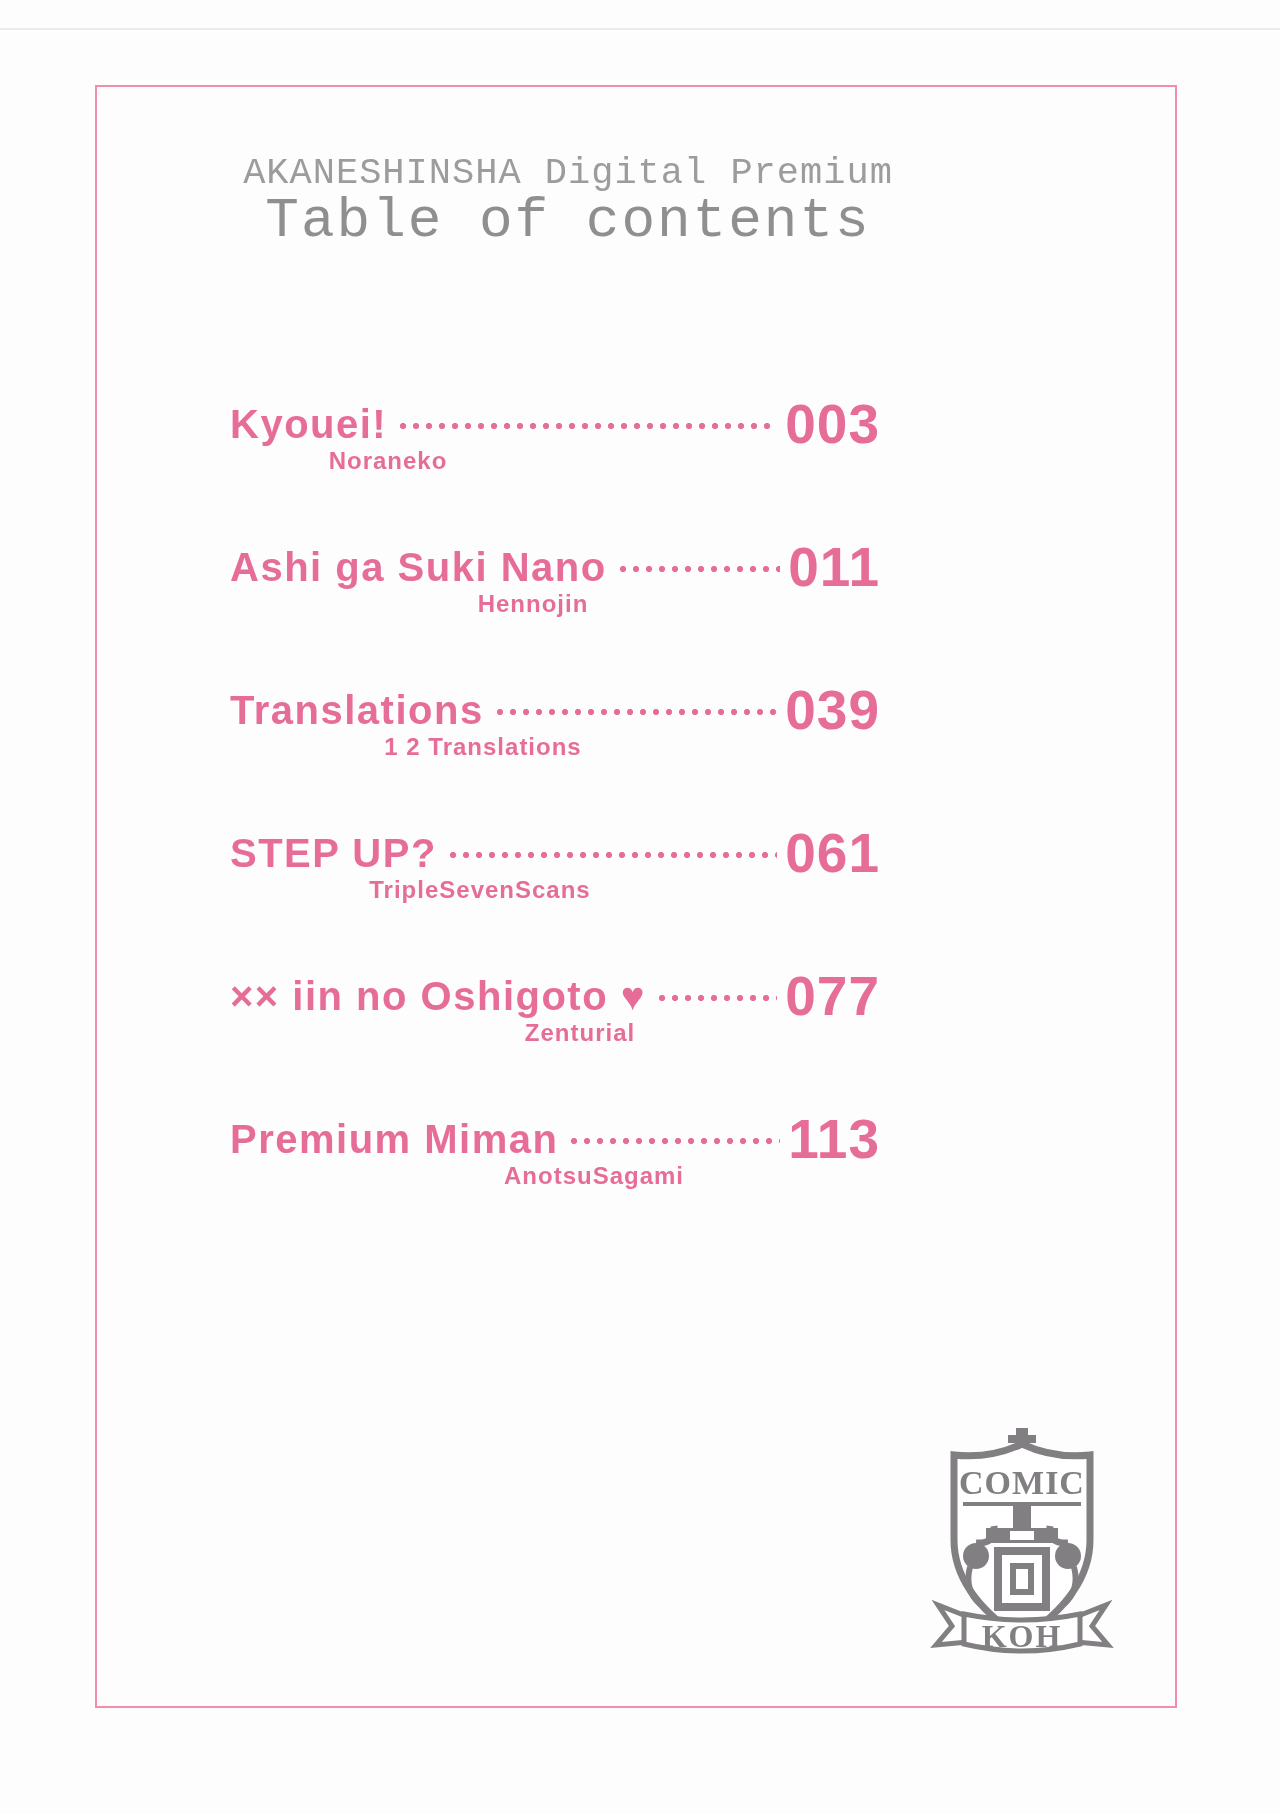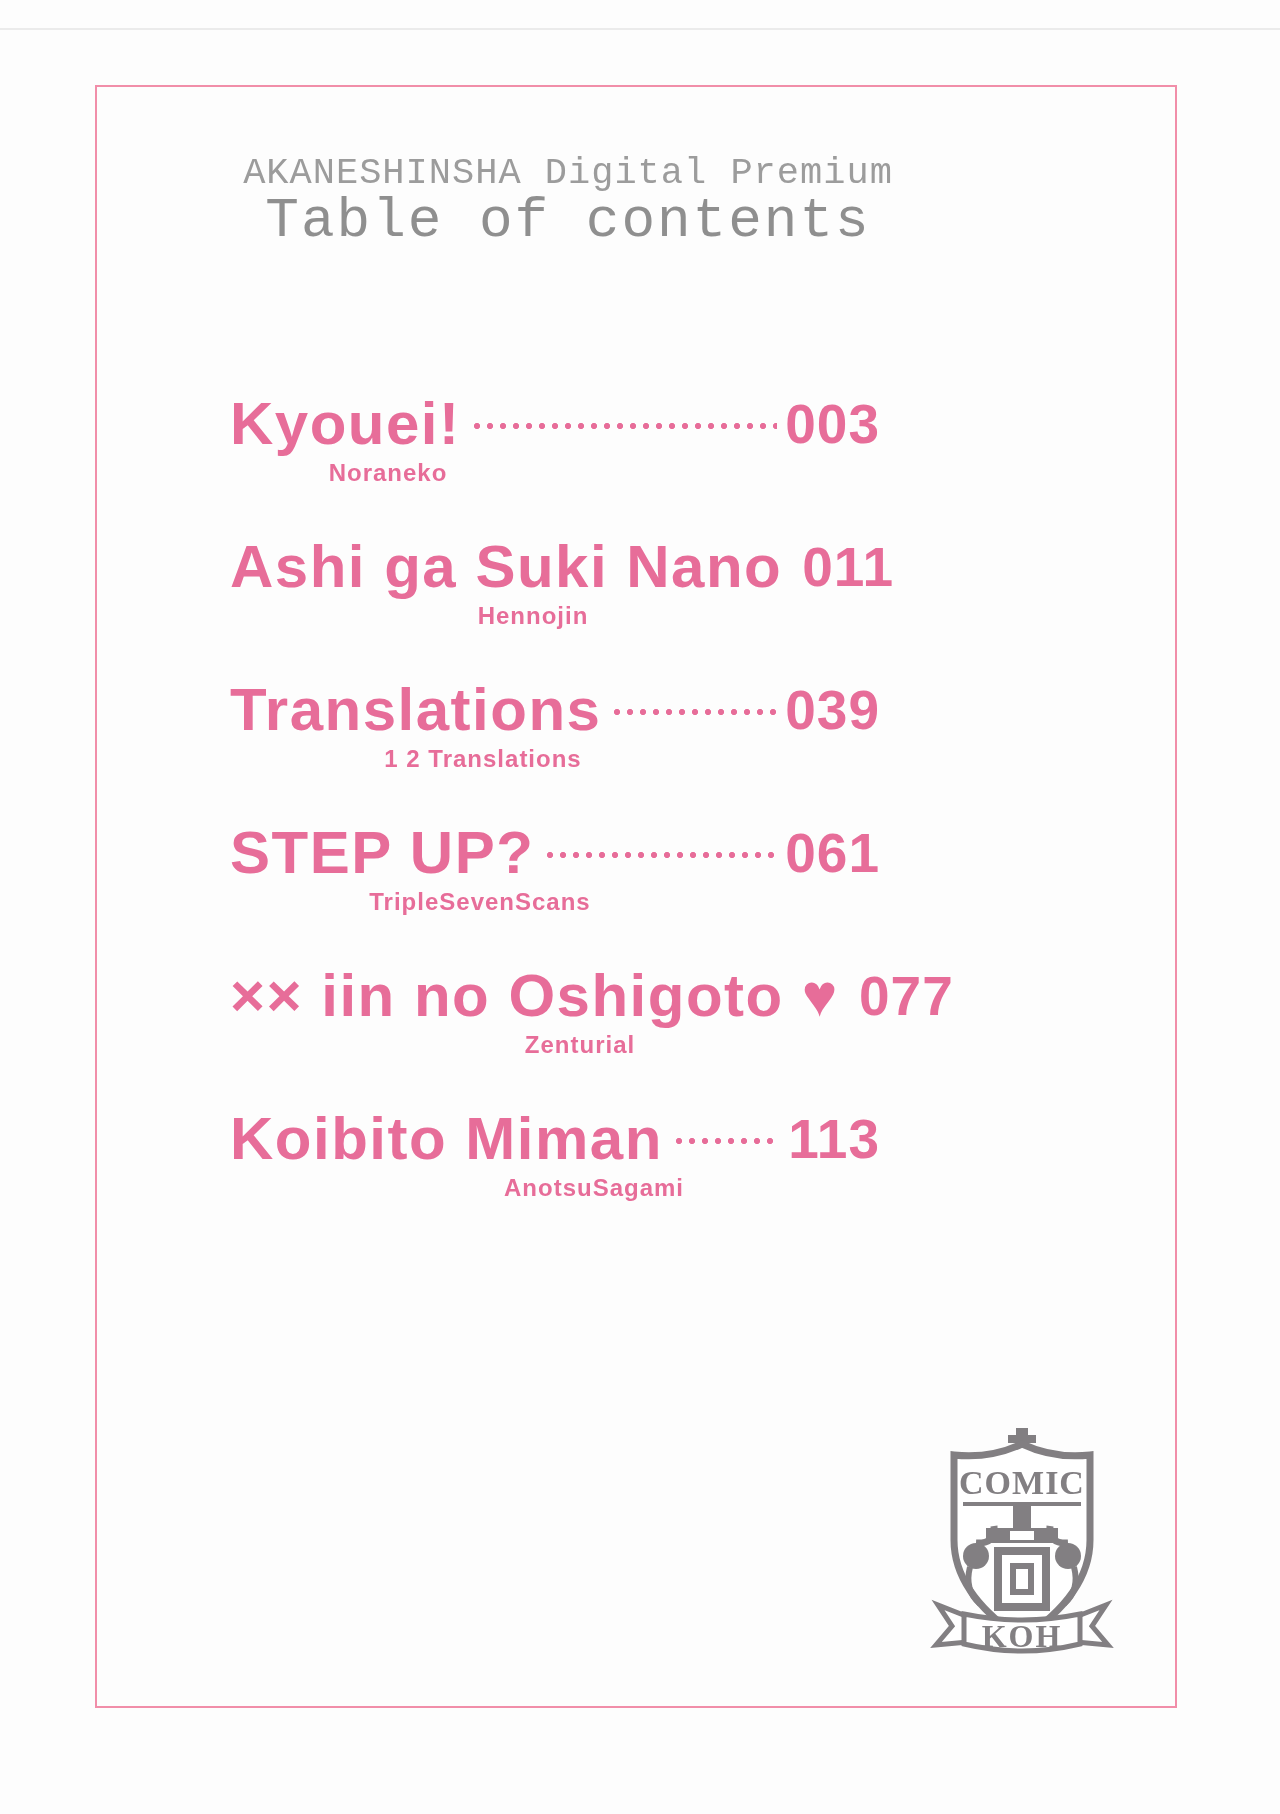--- a/index.html
+++ b/index.html
@@ -43,34 +43,34 @@
   .entry:nth-child(2){top:143px;}
   .entry:nth-child(3){top:286px;}
   .entry:nth-child(4){top:429px;}
   .entry:nth-child(5){top:572px;}
   .entry:nth-child(6){top:715px;}
   .entry:nth-child(7){top:858px;}
   .row{
     display:flex;align-items:center;height:48px;
   }
   .title{
-    font-size:60px;font-weight:bold;color:var(--pink);
+    font-size:40px;font-weight:bold;color:var(--pink);
     letter-spacing:1.5px;white-space:nowrap;line-height:48px;
   }
   .leader{
     flex:1;height:10px;margin:4px 8px 0 12px;
     background-image:radial-gradient(circle at 4px 5px, var(--pink) 2.8px, transparent 3.3px);
     background-size:13px 10px;
     background-repeat:repeat-x;
   }
   .page-num{
     font-size:55px;font-weight:bold;color:var(--pink);
     letter-spacing:1px;line-height:48px;
   }
-  .credit{margin-top:12px;height:26px;}
+  .credit{margin-top:0px;height:26px;}
   .credit span{
     display:inline-block;position:relative;transform:translateX(-50%);
     font-size:24px;font-weight:bold;color:var(--pink);
     letter-spacing:1px;line-height:26px;white-space:nowrap;
   }
   .entry:nth-child(1) .credit span{left:158px;}
   .entry:nth-child(2) .credit span{left:303px;}
   .entry:nth-child(3) .credit span{left:253px;}
   .entry:nth-child(4) .credit span{left:250px;}
   .entry:nth-child(5) .credit span{left:350px;}
@@ -149,21 +149,21 @@
       <span class="page-num">077</span>
     </div>
     <div class="credit">
       <span>Zenturial</span>
     </div>
   </div>
 
 
   <div class="entry">
     <div class="row">
-      <span class="title">Koibito Miman</span>
+      <span class="title">Premium Miman</span>
       <span class="leader"></span>
       <span class="page-num">113</span>
     </div>
     <div class="credit">
       <span>AnotsuSagami</span>
     </div>
   </div>
 
 </div>
 

